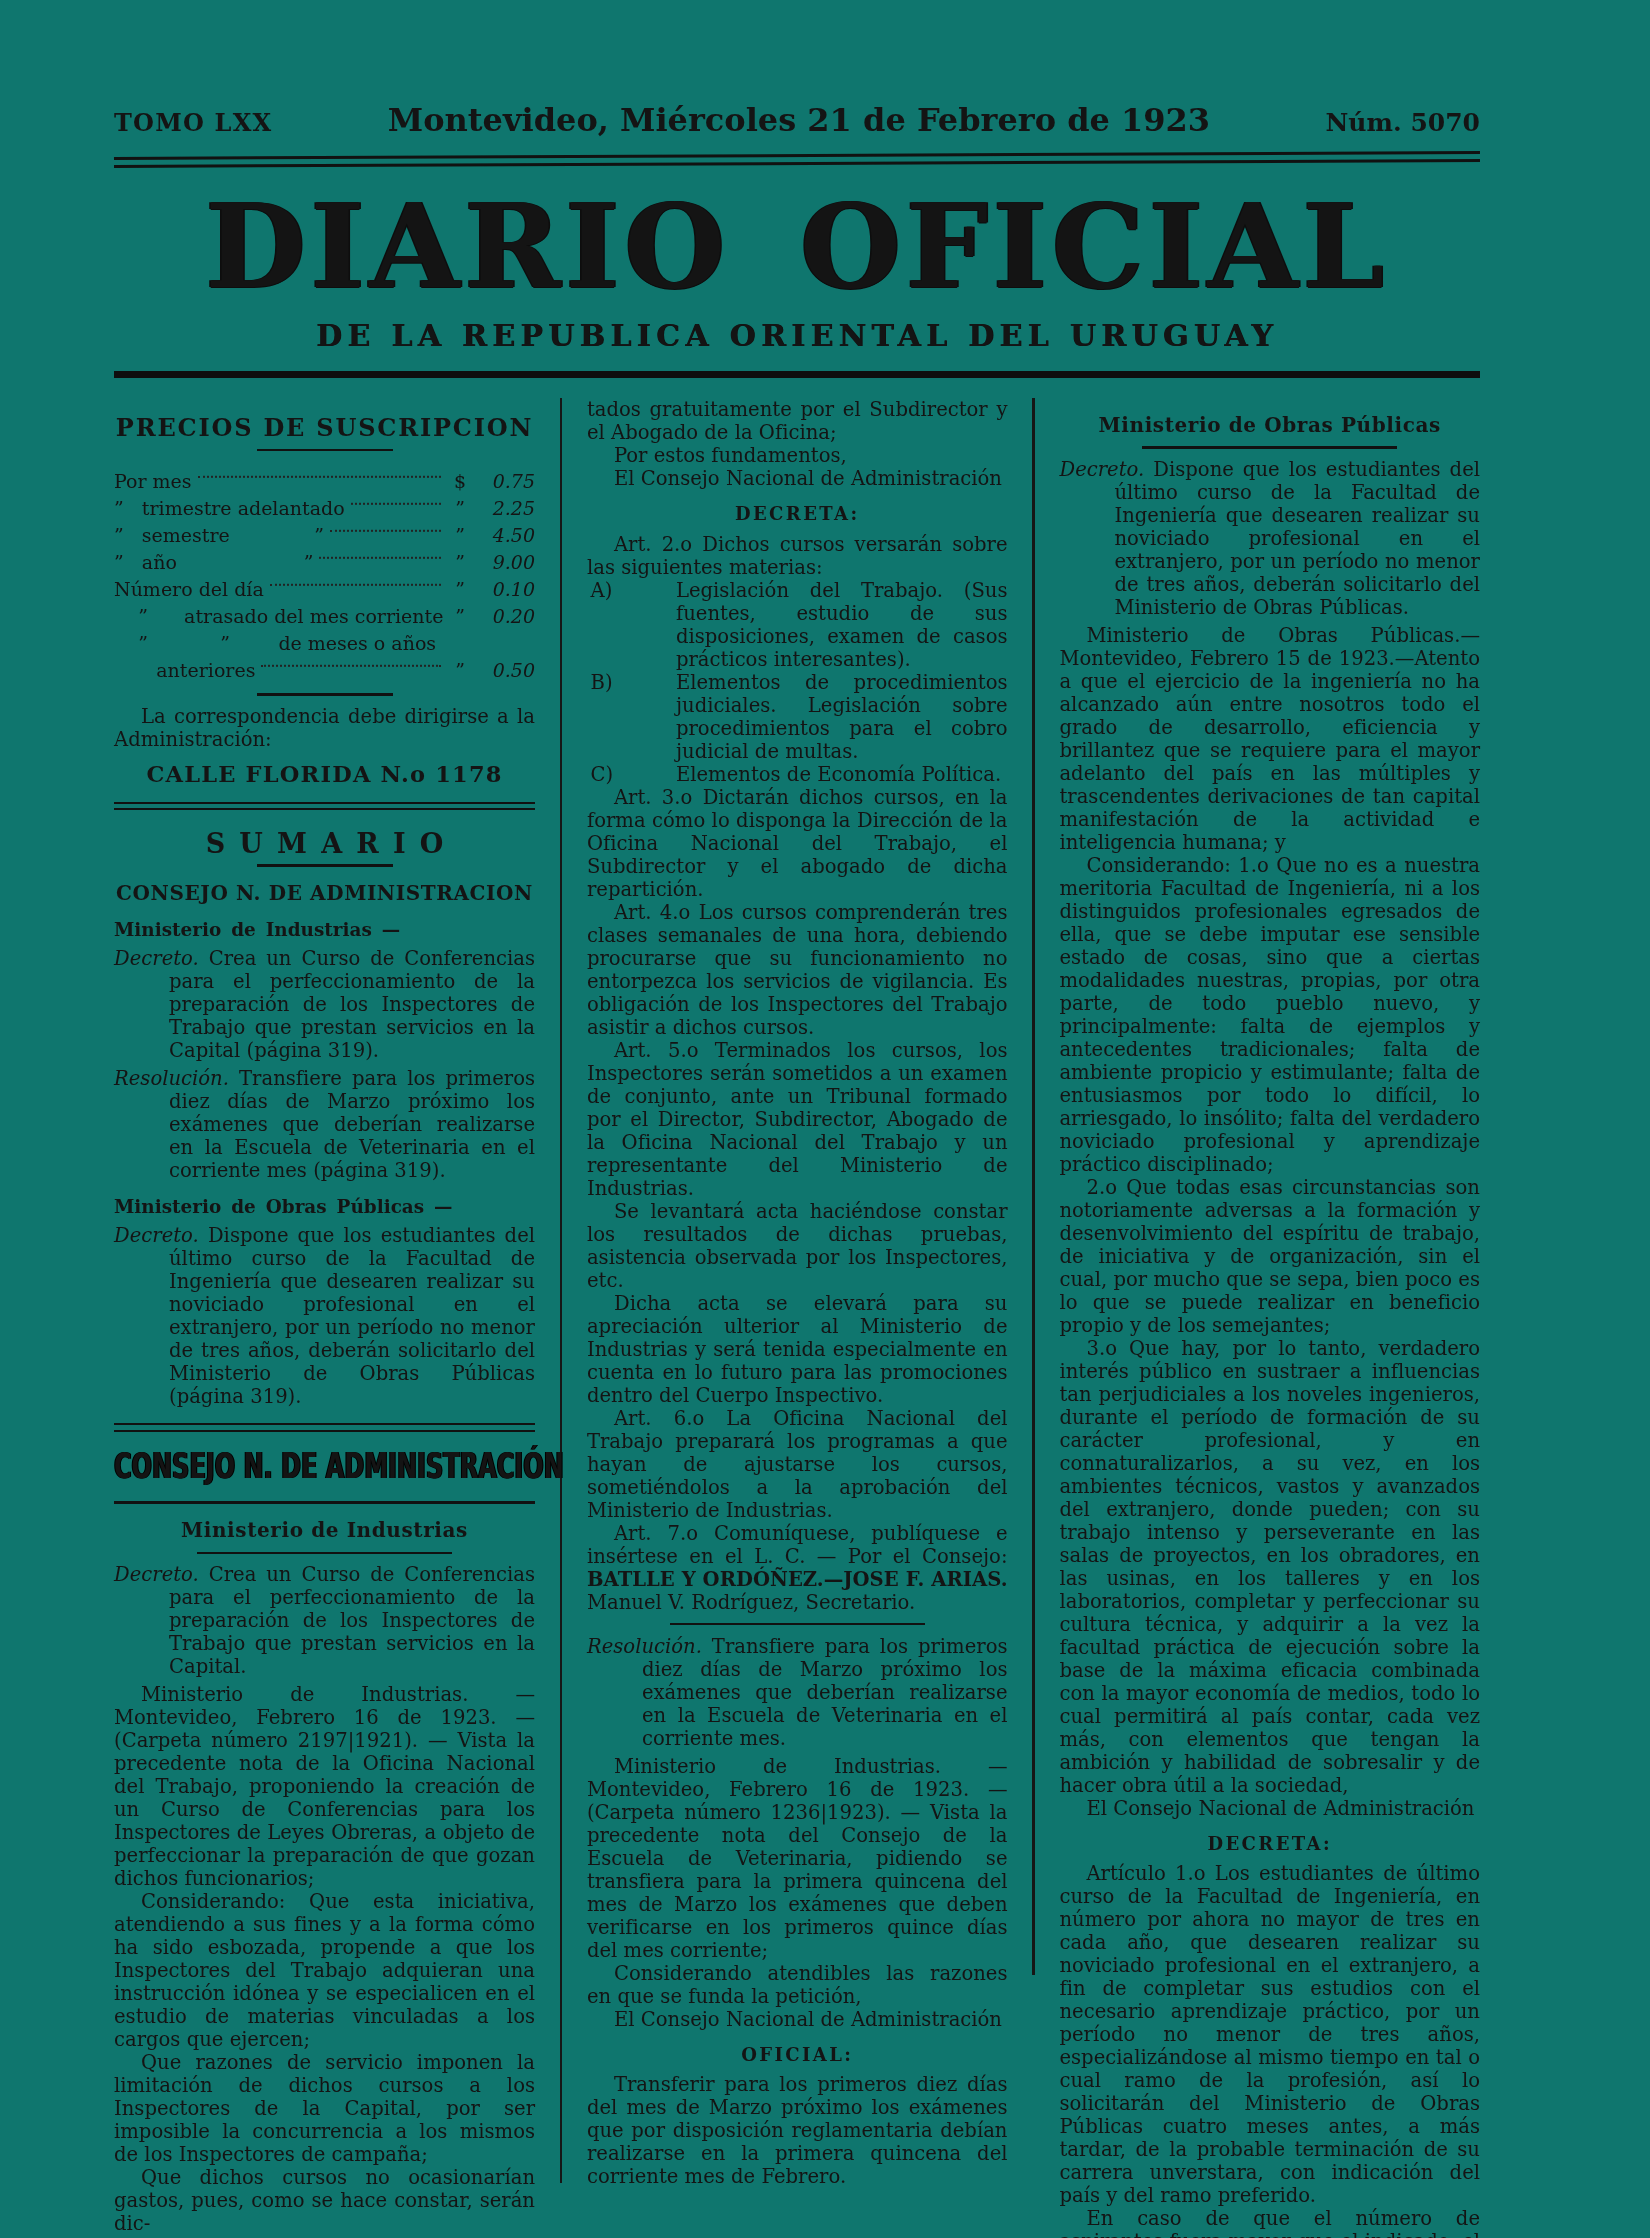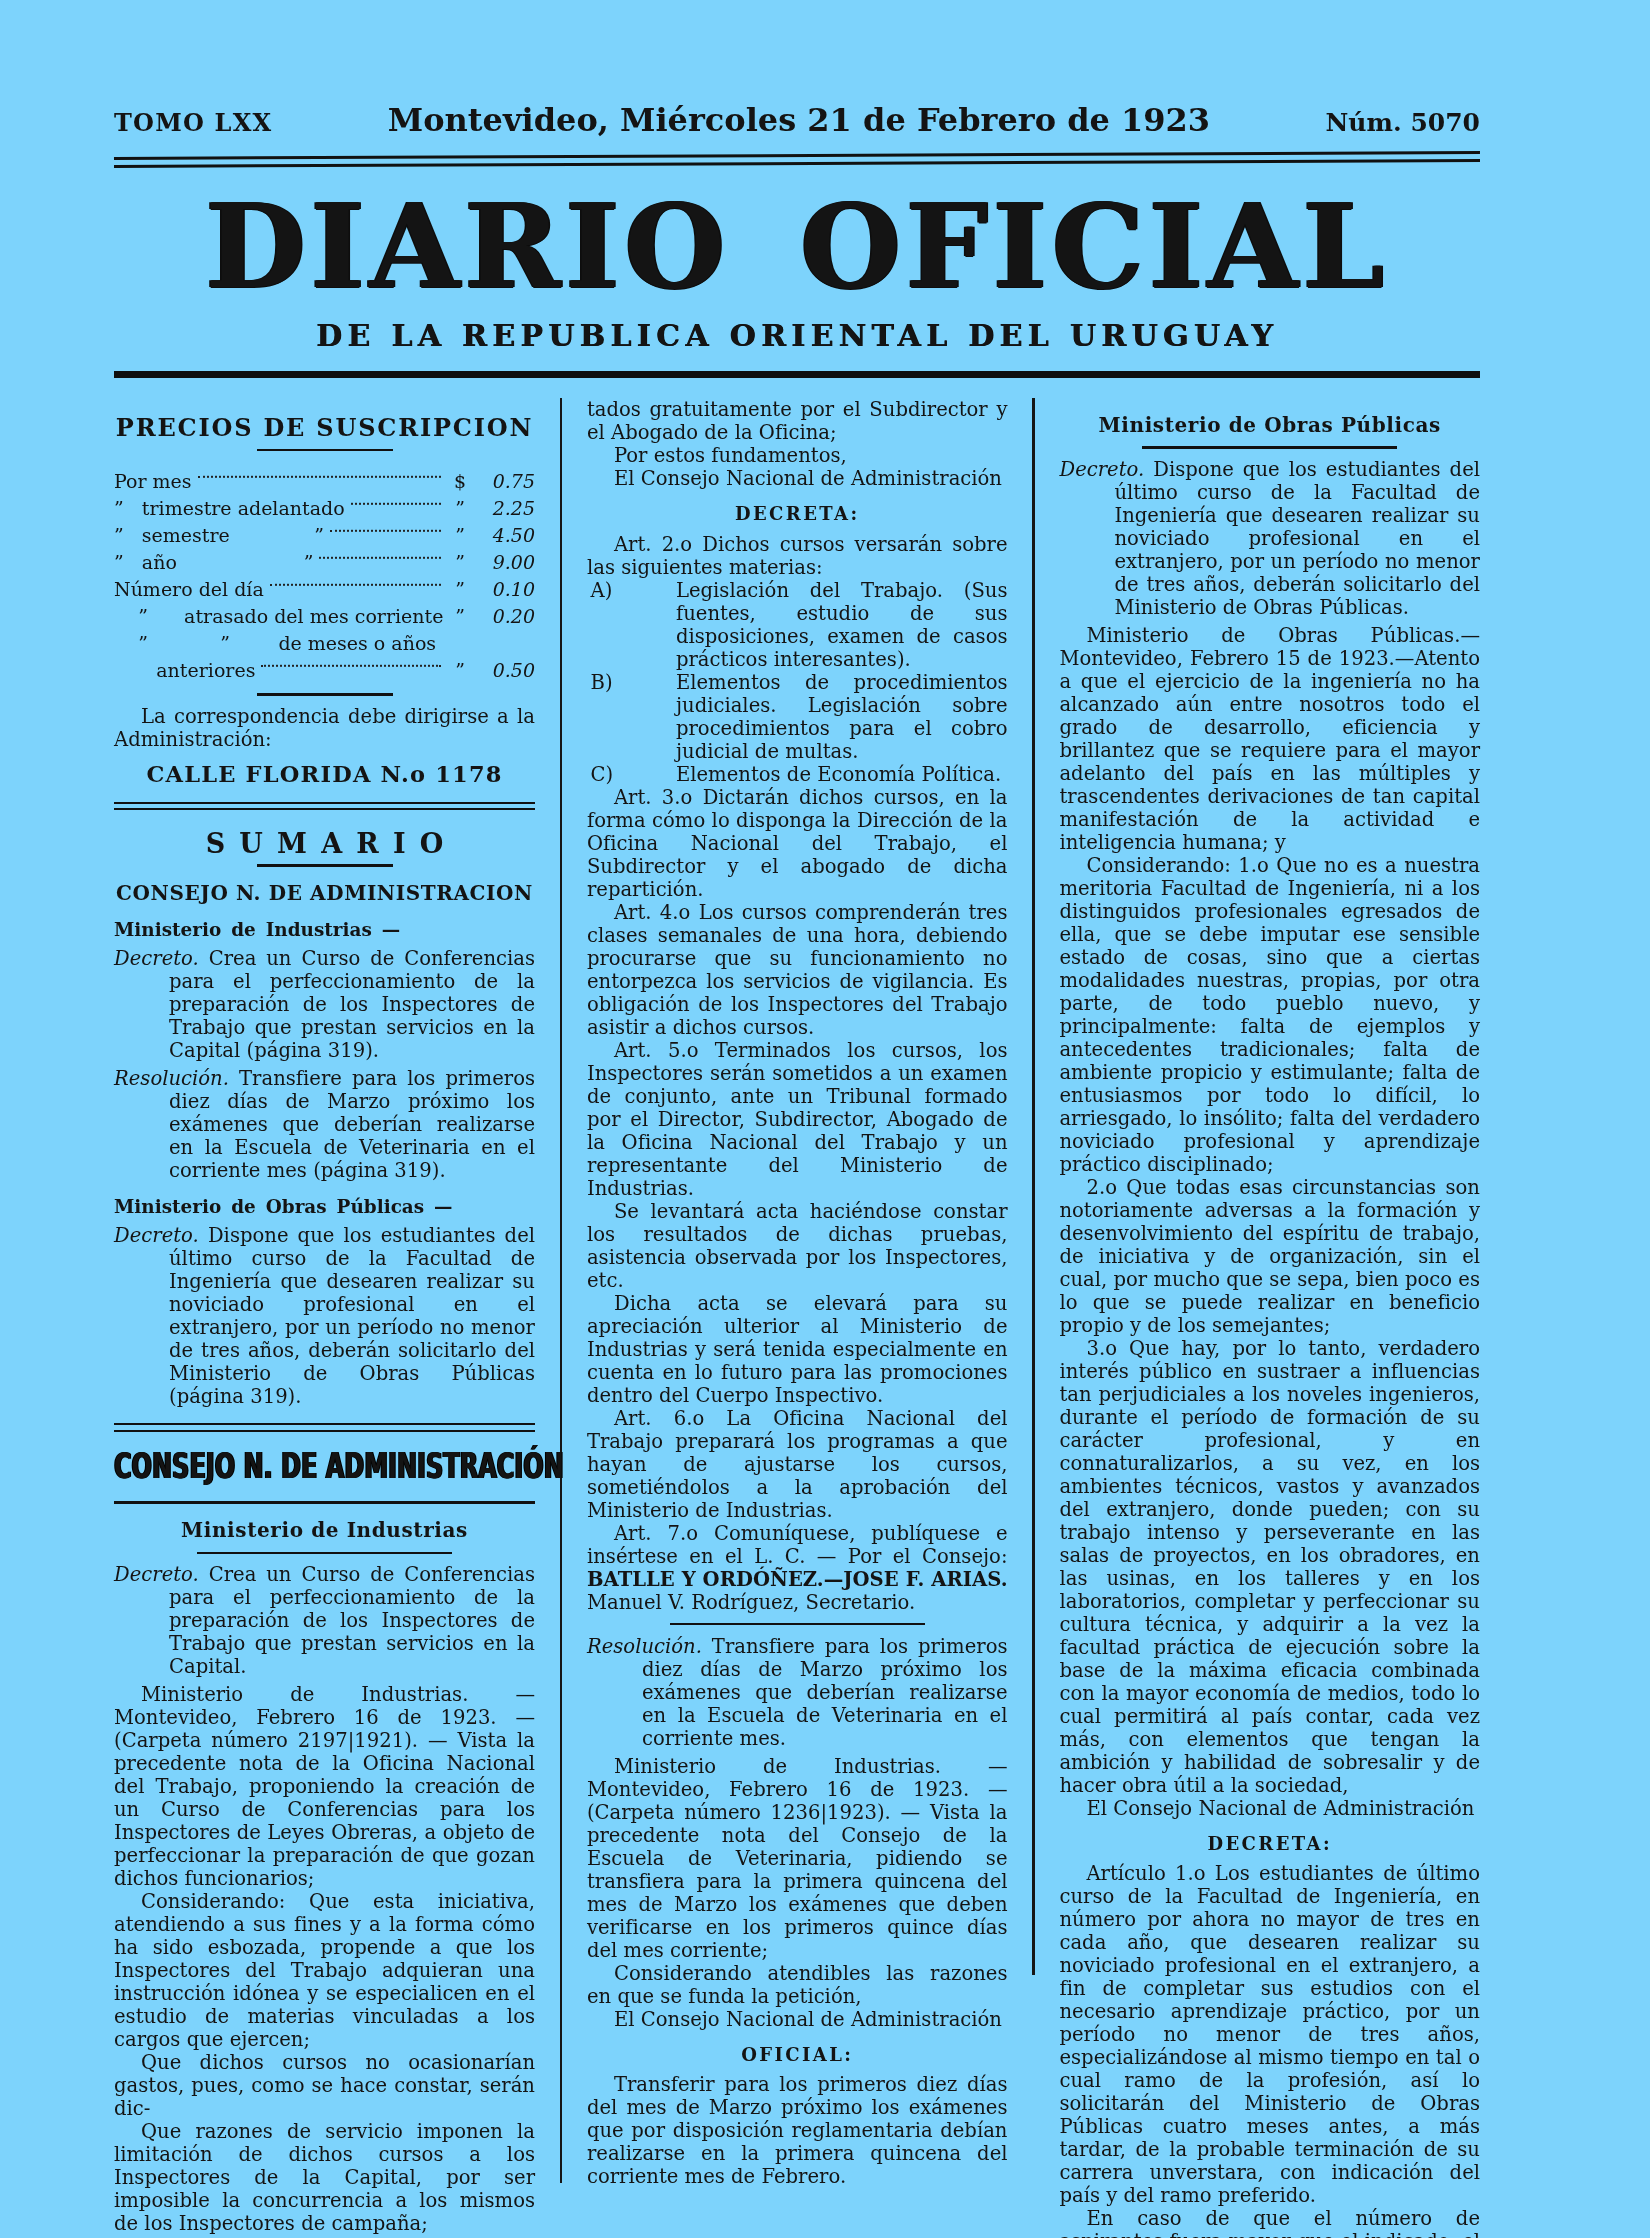--- a/index.html
+++ b/index.html
@@ -1,16 +1,16 @@
 <!DOCTYPE html>
 <html lang="es" style="font-size:9.5px"><head>
 <meta charset="utf-8">
 <style>
   html,body{margin:0;padding:0;background:#cfccc4;}
-  .page{position:relative;width:1651px;height:2239px;background:#7dd3fc;color:#141414;
+  .page{position:relative;width:1651px;height:2239px;background:#0f766e;color:#141414;
         font-family:"DejaVu Serif",serif;overflow:hidden;}
   .inner{position:absolute;left:114px;top:0;width:1366px;}
 
   
   .topline{display:flex;justify-content:space-between;align-items:baseline;
            padding-top:101px;font-weight:bold;}
   .tomo{font-size:24px;letter-spacing:1.2px;}
   .dateline{font-size:32px;}
   .numero{font-size:25px;}
   .toprule{margin-top:15.4px;height:5.3px;border-top:3px solid #111;border-bottom:3px solid #111;
@@ -149,22 +149,22 @@
           <h4 class="blk-hb">Ministerio de Obras Públicas —</h4>
           <p class="blk-hang"><span class="it">Decreto.</span><span> Dispone que los estudiantes del último curso de la Facultad de Ingeniería que desearen realizar su noviciado profesional en el extranjero, por un período no menor de tres años, deberán solicitarlo del Ministerio de Obras Públicas (página 319).</span></p>
           <div class="blk-rd"></div>
           <h2 class="blk-display">CONSEJO N. DE ADMINISTRACIÓN</h2>
           <div class="blk-rd1"></div>
           <h3 class="blk-hc">Ministerio de Industrias</h3>
           <div class="blk-rsw"></div>
           <p class="blk-hang"><span class="it">Decreto.</span><span> Crea un Curso de Conferencias para el perfeccionamiento de la preparación de los Inspectores de Trabajo que prestan servicios en la Capital.</span></p>
           <p class="blk-p"><span>Ministerio de Industrias. — Montevideo, Febrero 16 de 1923. — (Carpeta número 2197|1921). — Vista la precedente nota de la Oficina Nacional del Trabajo, proponiendo la creación de un Curso de Conferencias para los Inspectores de Leyes Obreras, a objeto de perfeccionar la preparación de que gozan dichos funcionarios;</span></p>
           <p class="blk-p"><span>Considerando: Que esta iniciativa, atendiendo a sus fines y a la forma cómo ha sido esbozada, propende a que los Inspectores del Trabajo adquieran una instrucción idónea y se especialicen en el estudio de materias vinculadas a los cargos que ejercen;</span></p>
+          <p class="blk-p"><span>Que razones de servicio imponen la limitación de dichos cursos a los Inspectores de la Capital, por ser imposible la concurrencia a los mismos de los Inspectores de campaña;</span></p>
           <p class="blk-p"><span>Que dichos cursos no ocasionarían gastos, pues, como se hace constar, serán dic-</span></p>
-          <p class="blk-p"><span>Que razones de servicio imponen la limitación de dichos cursos a los Inspectores de la Capital, por ser imposible la concurrencia a los mismos de los Inspectores de campaña;</span></p>
         </div>
       <div class="gut">
           <div class="vr vr1"></div>
         </div>
       <div class="col">
           <p class="blk-p0"><span>tados gratuitamente por el Subdirector y el Abogado de la Oficina;</span></p>
           <p class="blk-p"><span>Por estos fundamentos,</span></p>
           <p class="blk-p"><span>El Consejo Nacional de Administración</span></p>
           <div class="blk-cc">DECRETA:</div>
           <p class="blk-p"><span>Art. 2.o Dichos cursos versarán sobre las siguientes materias:</span></p>

